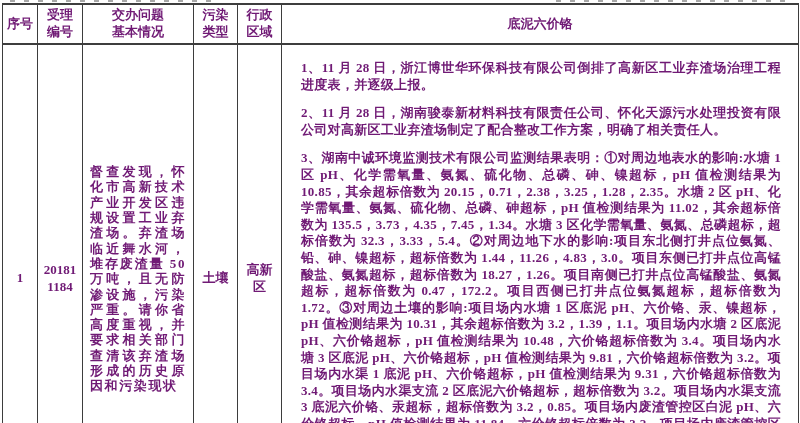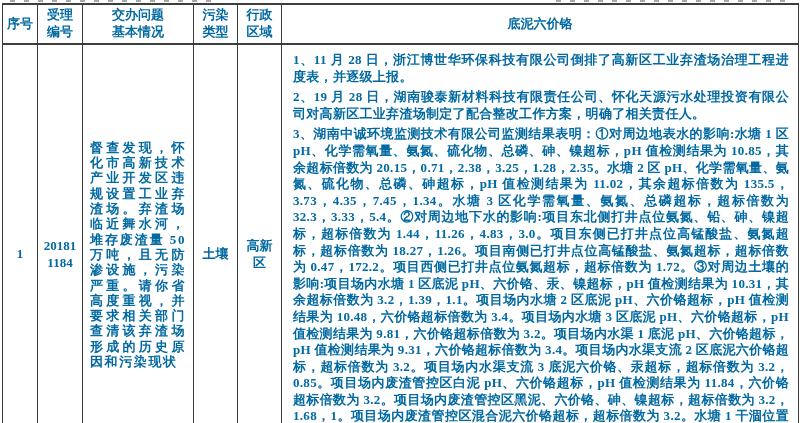--- a/index.html
+++ b/index.html
@@ -3,21 +3,21 @@
 <meta charset="utf-8">
 <style>
   html, body { margin: 0; padding: 0; background: #ffffff; }
   .page {
     position: relative;
     width: 800px;
     height: 423px;
     background: #ffffff;
     overflow: hidden;
     font-family: "Liberation Serif", "DejaVu Serif", serif;
-    color: #0369a1;
+    color: #701a75;
   }
   
   .frag {
     position: absolute;
     top: 0;
     height: 2px;
     background: repeating-linear-gradient(90deg, #8a8a8a 0 5px, transparent 5px 14px);
     opacity: .75;
   }
   .frag-left  { left: 10px;  width: 205px; }
@@ -65,21 +65,21 @@
   }
   td.c-progress {
     vertical-align: top;
     padding: 3px 5px 2px 7px;
     font-size: 13px;
     line-height: 16.6px;
     letter-spacing: 0.3px;
     text-align: justify;
     text-justify: inter-ideograph;
   }
-  td.c-progress p { margin: 4px; }
+  td.c-progress p { margin: 12px; }
 </style>
 </head>
 <body>
 
 <div class="page">
 
   <div class="frag frag-left"></div>
   <div class="frag frag-right"></div>
 
   <table class="cases">
@@ -109,20 +109,20 @@
       <tr>
         <td class="c-center">1</td>
         <td class="c-center">20181
 1184</td>
         <td class="c-problem">督查发现，怀化市高新技术产业开发区违规设置工业弃渣场。弃渣场临近舞水河，堆存废渣量 50 万吨，且无防渗设施，污染严重。请你省高度重视，并要求相关部门查清该弃渣场形成的历史原因和污染现状</td>
         <td class="c-center">土壤</td>
         <td class="c-center">高新
 区</td>
         <td class="c-progress">
           <p>1、11 月 28 日，浙江博世华环保科技有限公司倒排了高新区工业弃渣场治理工程进度表，并逐级上报。</p>
-          <p>2、19 月 28 日，湖南骏泰新材料科技有限责任公司、怀化天源污水处理投资有限公司对高新区工业弃渣场制定了配合整改工作方案，明确了相关责任人。</p>
+          <p>2、11 月 28 日，湖南骏泰新材料科技有限责任公司、怀化天源污水处理投资有限公司对高新区工业弃渣场制定了配合整改工作方案，明确了相关责任人。</p>
           <p>3、湖南中诚环境监测技术有限公司监测结果表明：①对周边地表水的影响:水塘 1 区 pH、化学需氧量、氨氮、硫化物、总磷、砷、镍超标，pH 值检测结果为 10.85，其余超标倍数为 20.15，0.71，2.38，3.25，1.28，2.35。水塘 2 区 pH、化学需氧量、氨氮、硫化物、总磷、砷超标，pH 值检测结果为 11.02，其余超标倍数为 135.5，3.73，4.35，7.45，1.34。水塘 3 区化学需氧量、氨氮、总磷超标，超标倍数为 32.3，3.33，5.4。②对周边地下水的影响:项目东北侧打井点位氨氮、铅、砷、镍超标，超标倍数为 1.44，11.26，4.83，3.0。项目东侧已打井点位高锰酸盐、氨氮超标，超标倍数为 18.27，1.26。项目南侧已打井点位高锰酸盐、氨氮超标，超标倍数为 0.47，172.2。项目西侧已打井点位氨氮超标，超标倍数为 1.72。③对周边土壤的影响:项目场内水塘 1 区底泥 pH、六价铬、汞、镍超标，pH 值检测结果为 10.31，其余超标倍数为 3.2，1.39，1.1。项目场内水塘 2 区底泥 pH、六价铬超标，pH 值检测结果为 10.48，六价铬超标倍数为 3.4。项目场内水塘 3 区底泥 pH、六价铬超标，pH 值检测结果为 9.81，六价铬超标倍数为 3.2。项目场内水渠 1 底泥 pH、六价铬超标，pH 值检测结果为 9.31，六价铬超标倍数为 3.4。项目场内水渠支流 2 区底泥六价铬超标，超标倍数为 3.2。项目场内水渠支流 3 底泥六价铬、汞超标，超标倍数为 3.2，0.85。项目场内废渣管控区白泥 pH、六价铬超标，pH 值检测结果为 11.84，六价铬超标倍数为 3.2。项目场内废渣管控区黑泥、六价铬、砷、镍超标，超标倍数为 3.2，1.68，1。项目场内废渣管控区混合泥六价铬超标，超标倍数为 3.2。水塘 1 干涸位置侧壁混合 pH、六价铬超标，pH 值检测结果为 10.46，六价铬超标倍数为 3.2。目前，浙江博世华环保科技有限公司采样的监测结果还未出来。</p>
         </td>
       </tr>
     </tbody>
   </table>
 
 </div>
 
 </body></html>

